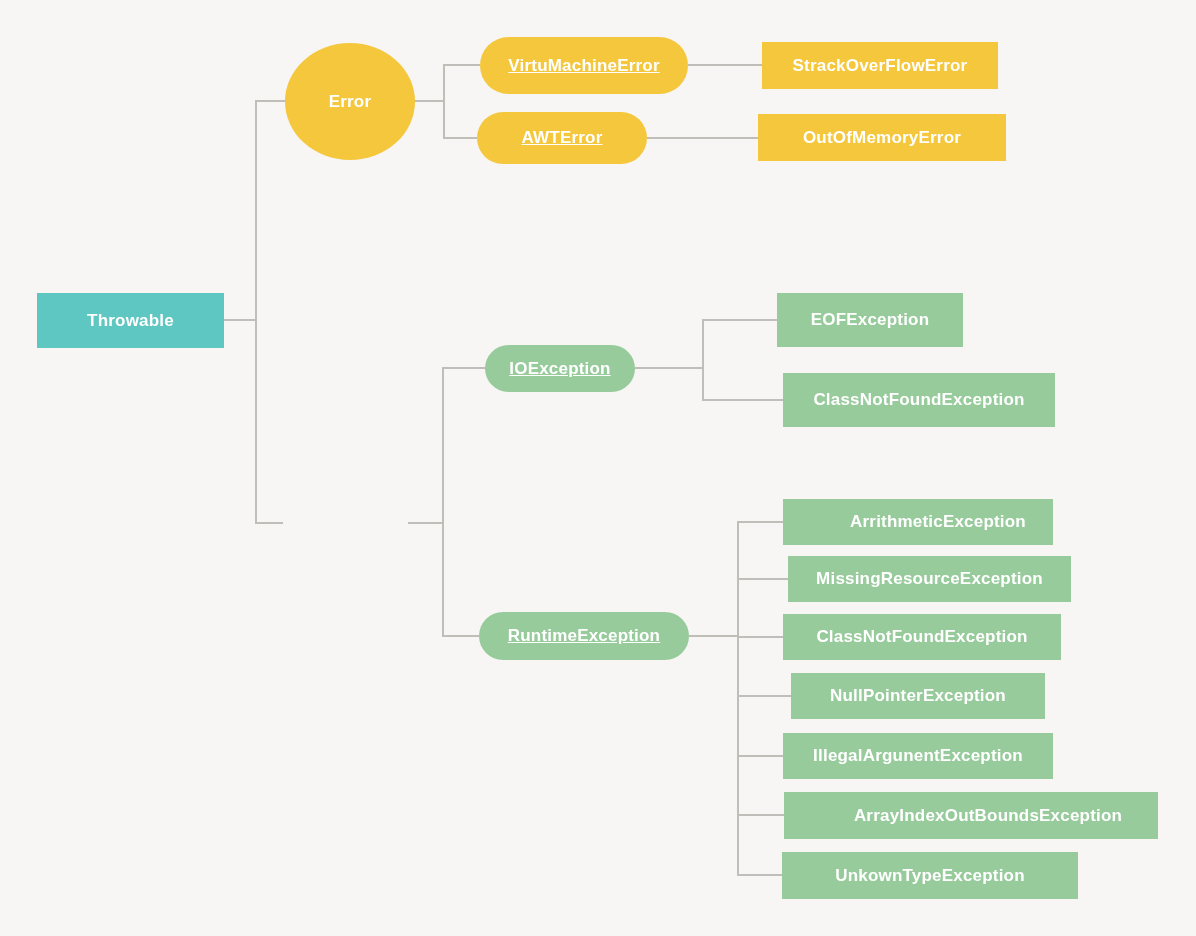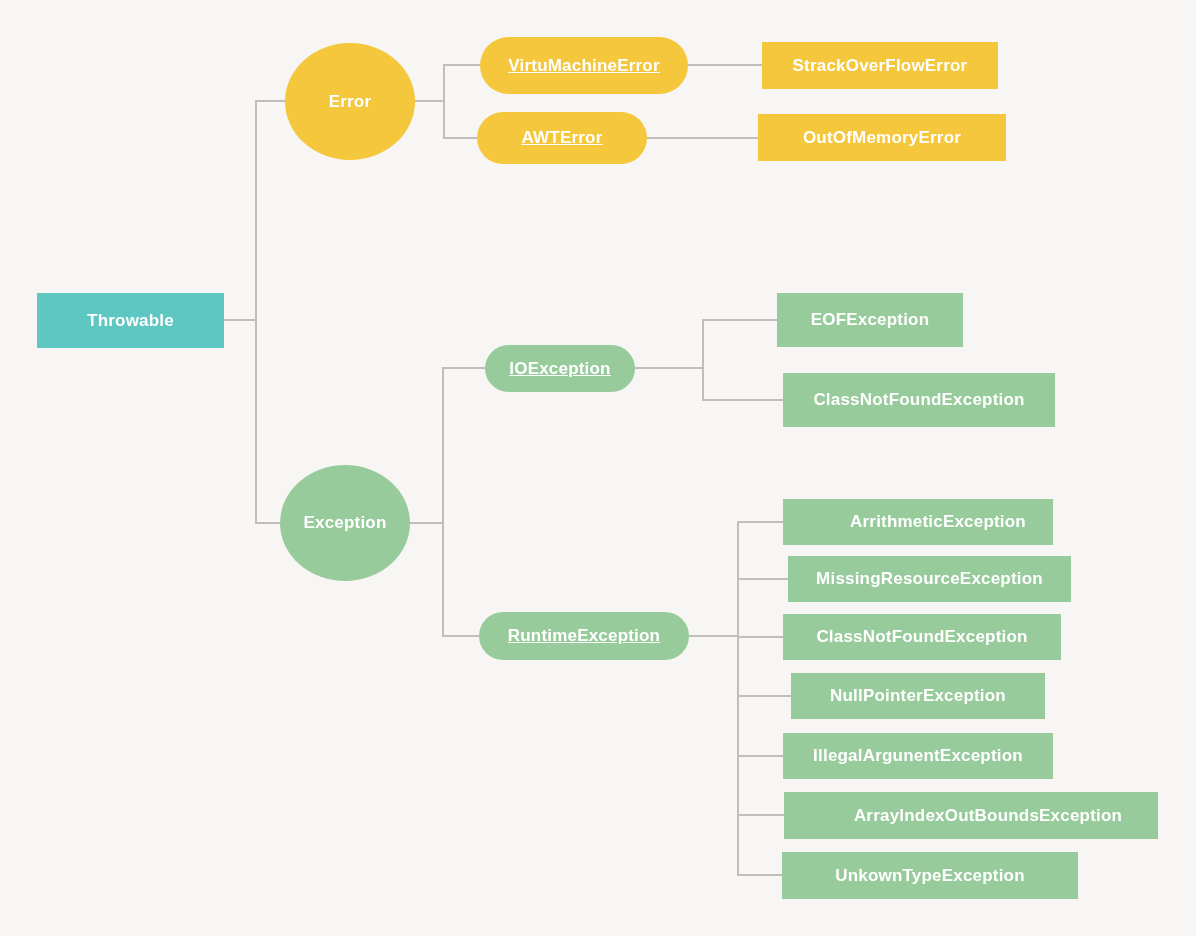--- a/index.html
+++ b/index.html
@@ -65,21 +65,20 @@
   <div class="line h" style="left:737px;top:874px;width:45px;"></div>
 
   <div class="node teal shape-rect" style="left:37px;top:293px;width:187px;height:55px;">Throwable</div>
 
   <div class="node yellow shape-ellipse" style="left:285px;top:43px;width:130px;height:117px;">Error</div>
   <div class="node yellow shape-pill" style="left:480px;top:37px;width:208px;height:57px;">VirtuMachineError</div>
   <div class="node yellow shape-pill" style="left:477px;top:112px;width:170px;height:52px;">AWTError</div>
   <div class="node yellow shape-rect" style="left:762px;top:42px;width:236px;height:47px;text-align:center;">StrackOverFlowError</div>
   <div class="node yellow shape-rect" style="left:758px;top:114px;width:248px;height:47px;">OutOfMemoryError</div>
 
-  <div class="node green shape-ellipse" style="left:280px;top:465px;width:130px;height:116px;">Exception</div>
   <div class="node green shape-pill" style="left:485px;top:345px;width:150px;height:47px;">IOException</div>
   <div class="node green shape-rect" style="left:777px;top:293px;width:186px;height:54px;">EOFException</div>
   <div class="node green shape-rect" style="left:783px;top:373px;width:272px;height:54px;">ClassNotFoundException</div>
 
   <div class="node green shape-pill" style="left:479px;top:612px;width:210px;height:48px;">RuntimeException</div>
   <div class="node green shape-rect" style="left:783px;top:499px;width:270px;height:46px;padding-left:40px;">ArrithmeticException</div>
   <div class="node green shape-rect" style="left:788px;top:556px;width:283px;height:46px;">MissingResourceException</div>
   <div class="node green shape-rect" style="left:783px;top:614px;width:278px;height:46px;">ClassNotFoundException</div>
   <div class="node green shape-rect" style="left:791px;top:673px;width:254px;height:46px;">NullPointerException</div>
   <div class="node green shape-rect" style="left:783px;top:733px;width:270px;height:46px;">IllegalArgunentException</div>

